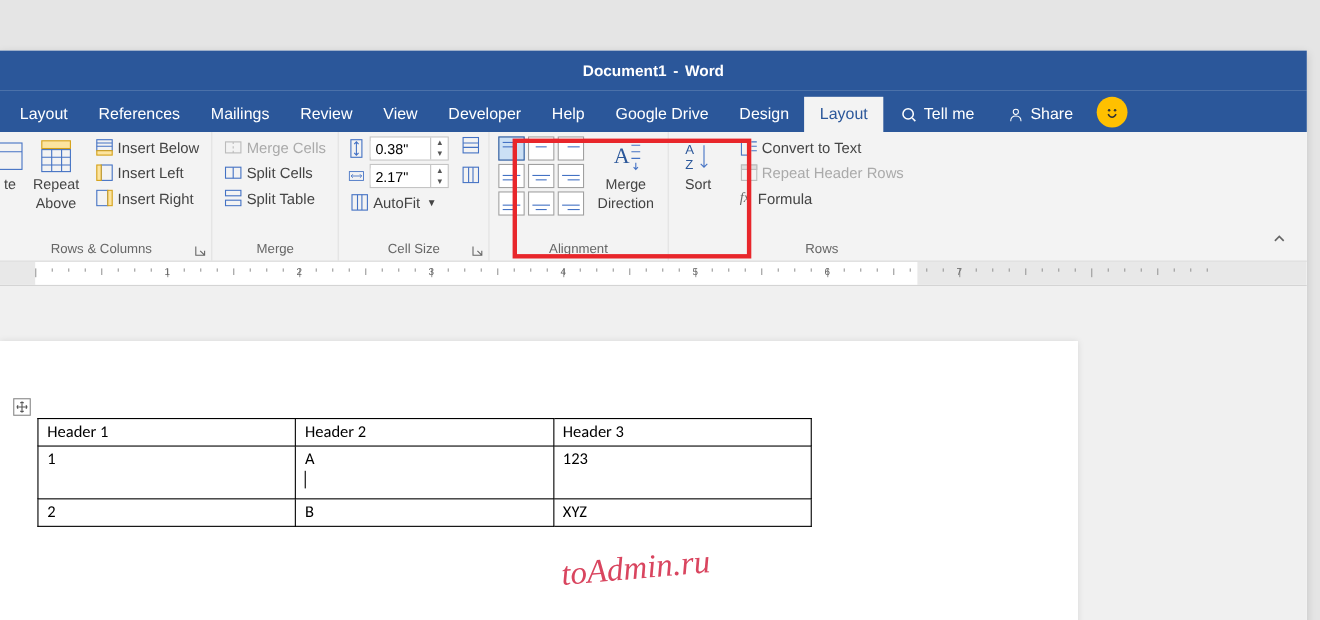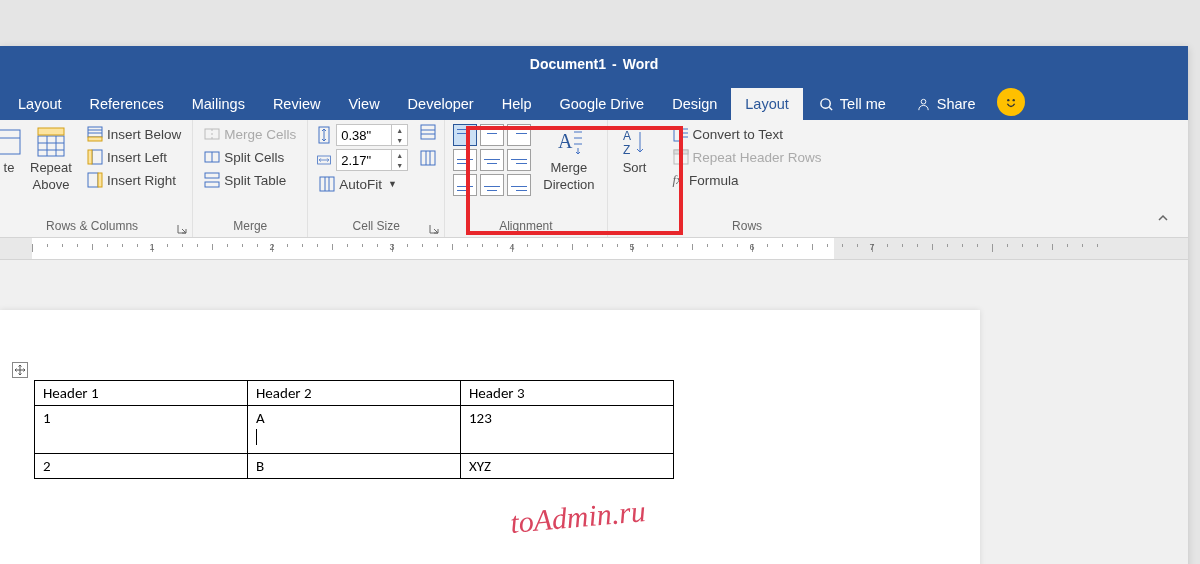--- a/index.html
+++ b/index.html
@@ -50,21 +50,21 @@
 .dialog-launcher svg { width: 12px; height: 12px; stroke: #666; fill: none; }
 .redbox { position: absolute; border: 4px solid #e8262b; pointer-events: none; z-index: 100; }
 .ruler { height: 22px; background: #fff; border-bottom: 1px solid #d4d4d4; position: relative; font-size: 9px; color: #666; overflow: hidden; }
 .ruler .shade { position: absolute; top: 0; bottom: 0; background: #e8e8e8; }
 .ruler .tick { position: absolute; top: 6px; width: 1px; height: 4px; background: #999; }
 .ruler .num { position: absolute; top: 4px; transform: translateX(-50%); }
 .doc { background: #f0f0f0; padding: 50px 0 0 0; height: 400px; }
 .page { background: #fff; margin-left: 0; width: 980px; min-height: 340px; box-shadow: 0 0 6px rgba(0,0,0,0.1); position: relative; padding: 70px 24px 20px 34px; }
 .tbl-move { position: absolute; top: 52px; left: 12px; width: 16px; height: 16px; border: 1px solid #888; background: #fff; cursor: move; display: flex; align-items: center; justify-content: center; }
 .tbl-move svg { width: 10px; height: 10px; stroke: #555; fill: none; }
-table.doc-table { border-collapse: collapse; width: 640px; }
+table.doc-table { border-collapse: collapse; width: 704px; }
 table.doc-table td { border: 1px solid #000; padding: 3px 8px; font-size: 15px; font-family: Calibri, sans-serif; vertical-align: top; height: 24px; }
 table.doc-table tr.tall td { height: 48px; }
 .cursor-line { display: inline-block; width: 1px; height: 16px; background: #000; vertical-align: middle; }
 .watermark { position: absolute; left: 510px; top: 500px; font-size: 30px; color: #d9455f; font-style: italic; font-family: Georgia, serif; transform: rotate(-5deg); z-index: 200; }
 .collapse-caret { position: absolute; right: 18px; bottom: 8px; cursor: pointer; color: #666; }
 .dist-icons { display: flex; flex-direction: column; gap: 6px; margin-left: 4px; }
 .dist-icons svg { width: 16px; height: 16px; stroke: #4472c4; fill: none; }
 .fx { font-style: italic; font-family: Liberation Serif, serif; color: #666; font-size: 13px; margin-right: 3px; }
 </style>
 </head>

